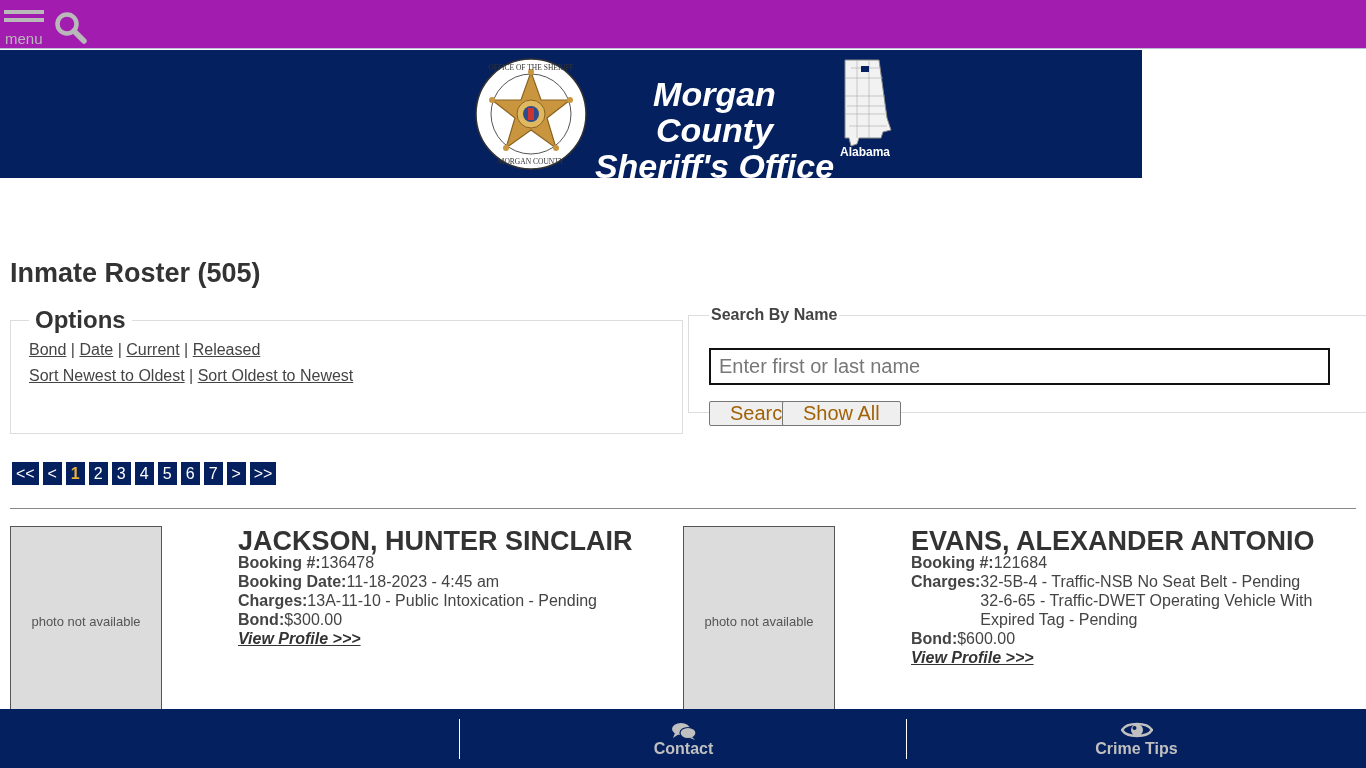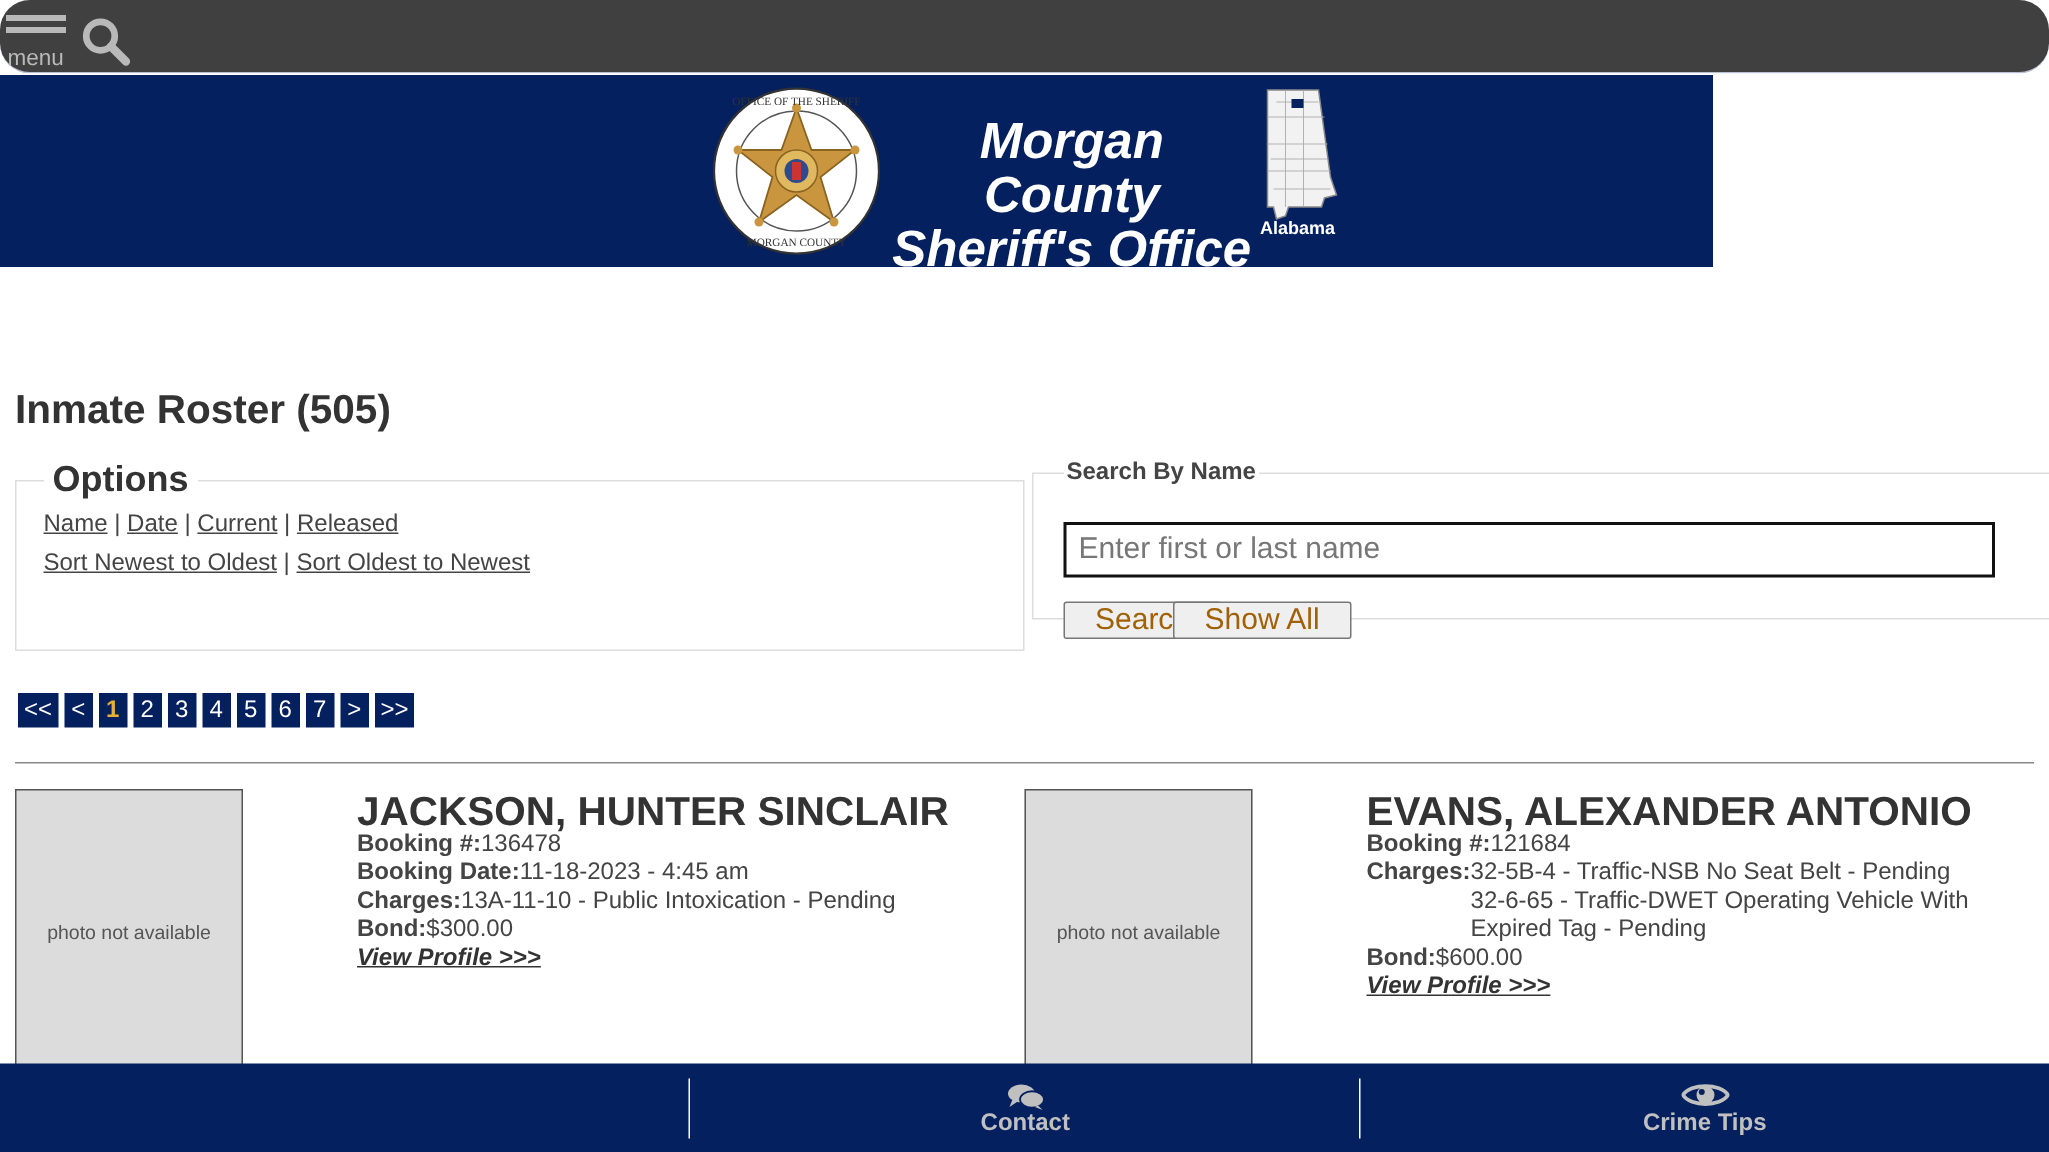--- a/index.html
+++ b/index.html
@@ -1,19 +1,19 @@
 <!DOCTYPE html>
 <html><head>
 <meta charset="utf-8">
 <style>
   * { box-sizing: border-box; margin: 0; padding: 0; }
   html, body { width: 1366px; height: 768px; overflow: hidden; background: #fff; }
   body { font-family: "Liberation Sans", sans-serif; color: #333; position: relative; }
 
-  .topbar { position: absolute; left: 0; top: 0; width: 1366px; height: 49px; background: #404040; border-bottom: 1px solid #b8c0d4; border-radius: 20px; }
+  .topbar { position: absolute; left: 0; top: 0; width: 1366px; height: 49px; background: #a21caf; border-bottom: 1px solid #b8c0d4; }
   .menu-btn { position: absolute; left: 4px; top: 10px; width: 42px; height: 36px; cursor: pointer; }
   .menu-btn .bar { display: block; width: 40px; height: 4px; background: #b9b9b9; margin-bottom: 4px; }
   .menu-btn .lbl { position: absolute; left: 1px; top: 21px; color: #b9b9b9; font-size: 15px; line-height: 15px; }
   .search-btn { position: absolute; left: 54px; top: 11px; width: 34px; height: 34px; cursor: pointer; }
 
   .banner { position: absolute; left: 0; top: 50px; width: 1142px; height: 128px; background: #05205e; }
   .seal { position: absolute; left: 475px; top: 8px; width: 112px; height: 112px; }
   .brand { position: absolute; left: 592px; top: 26px; width: 245px; color: #fff; font-weight: bold; font-style: italic; font-size: 34px; line-height: 36px; text-align: center; }
   .almap { position: absolute; left: 839px; top: 8px; width: 60px; height: 90px; }
   .alabama { position: absolute; left: 840px; top: 95px; color: #fff; font-weight: bold; font-size: 12px; }
@@ -95,21 +95,21 @@
     <rect x="22" y="8" width="8" height="6" fill="#05205e"></rect>
   </svg>
   <div class="alabama">Alabama</div>
 </div>
 
 <h1 class="page-title">Inmate Roster (505)</h1>
 
 <fieldset class="options">
   <legend>Options</legend>
   <div class="row">
-    <a>Name</a> |
+    <a>Bond</a> |
     <a>Date</a> |
     <a>Current</a> |
     <a>Released</a>
   </div>
   <div class="row">
     <a>Sort Newest to Oldest</a> |
     <a>Sort Oldest to Newest</a>
   </div>
 </fieldset>
 

